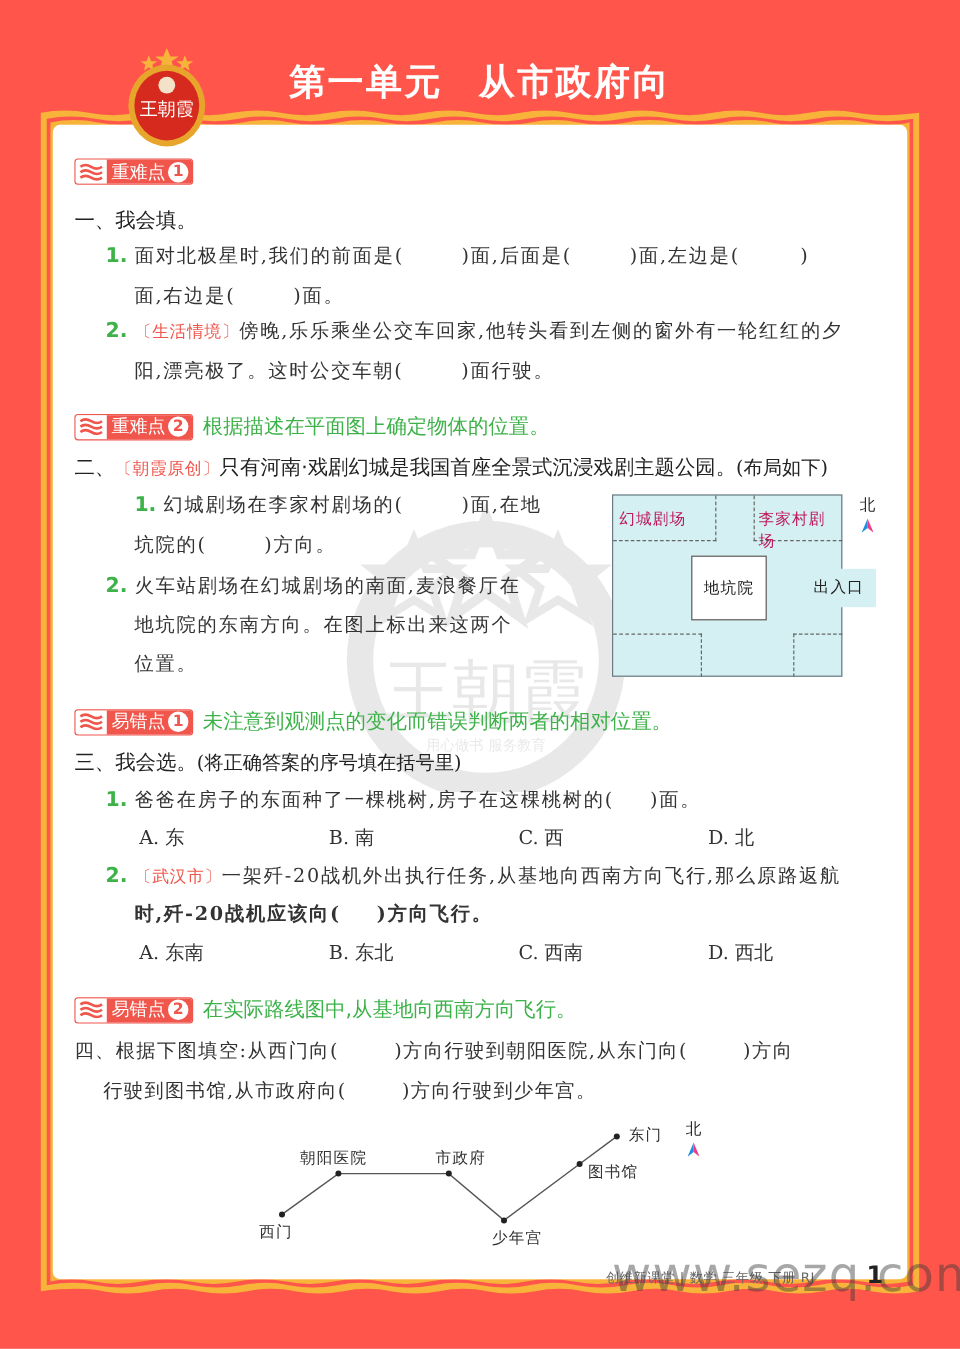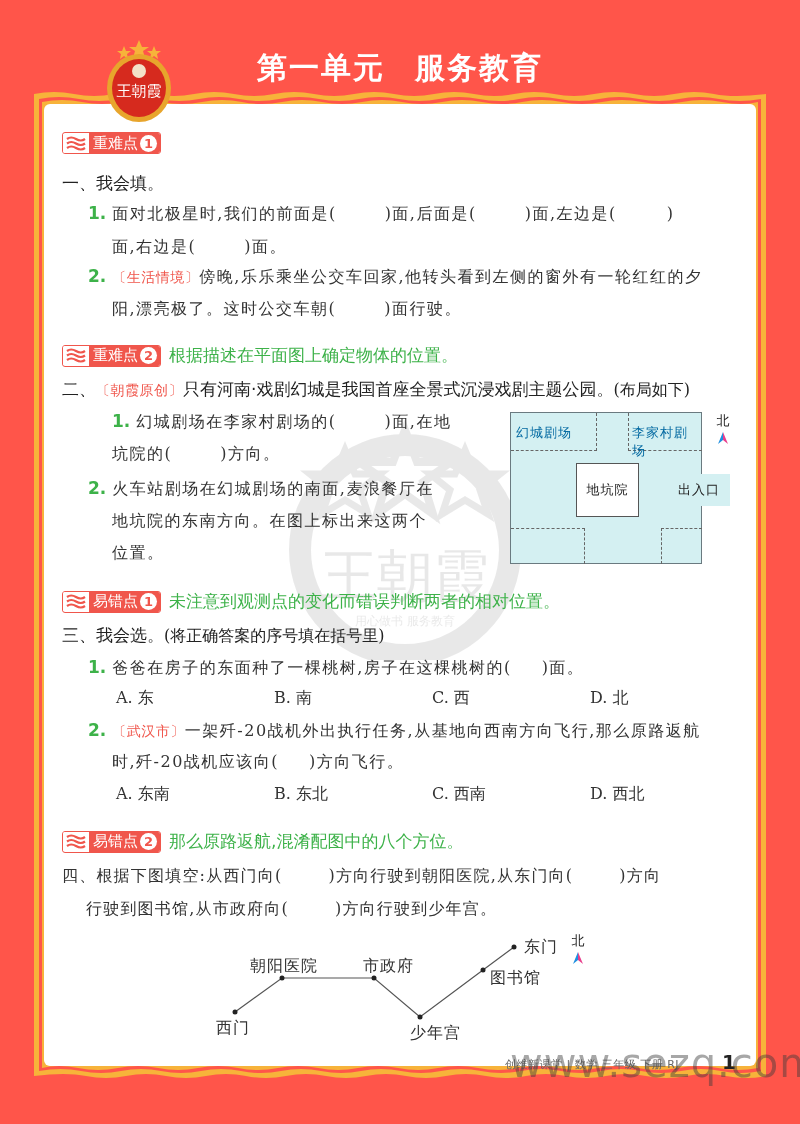--- a/index.html
+++ b/index.html
@@ -69,35 +69,35 @@
   .src { color: #f0564c; font-size: 14px; letter-spacing: 0.5px; }
   .blank { display: inline-block; }
   .opts { position: absolute; left: 116px; font-size: 16px; color: #333; display: flex; align-items: center; }
   .opts span { width: 158px; display: inline-block; }
 
   .map {
     position: absolute; left: 510px; top: 412px; width: 192px; height: 152px;
     background: #d4f0f2; border: 1.5px solid #6a7a80;
   }
   .map .cell { position: absolute; border-style: dashed; border-color: #666; border-width: 0; }
-  .map .lbl { position: absolute; font-size: 13px; color: #0369a1; letter-spacing: 1px; }
+  .map .lbl { position: absolute; font-size: 13px; color: #be185d; letter-spacing: 1px; }
   .map .center-box {
     position: absolute; left: 65px; top: 50px; width: 63px; height: 54px;
     background: #fff; border: 1.2px solid #555; display: flex; align-items: center; justify-content: center;
     font-size: 13px; letter-spacing: 1px;
   }
   .map-exit {
     position: absolute; left: 670px; top: 474px; width: 60px; height: 32px;
     background: #d4f0f2; font-size: 13px; line-height: 32px; padding-left: 8px; letter-spacing: 1px;
   }
   .north { position: absolute; font-size: 13px; text-align: center; width: 16px; }
   .north svg { display: block; margin: 2px auto 0; }
 
   .route { position: absolute; left: 200px; top: 920px; width: 420px; height: 130px; }
-  .route .rl { position: absolute; font-size: 16px; color: #333; letter-spacing: 1px; white-space: nowrap; }
+  .route .rl { position: absolute; font-size: 13px; color: #333; letter-spacing: 1px; white-space: nowrap; }
 
   .footer {
     position: absolute; left: 505px; top: 1057px; font-size: 11px; color: #666;
     font-family: "DejaVu Sans", "Liberation Sans", sans-serif; letter-spacing: 0.5px;
   }
   .page-num {
     position: absolute; left: 722px; top: 1050px; font-size: 20px; font-weight: bold; color: #222;
     font-family: "DejaVu Sans", "Liberation Sans", sans-serif;
   }
   .site-wm {
@@ -124,21 +124,21 @@
   <polygon points="35,2 38,9 45,9 39,13 41,20 35,16 29,20 31,13 25,9 32,9" fill="#f7b33a"></polygon>
   <polygon points="20,8 22,13 27,13 23,16 24,21 20,18 16,21 17,16 13,13 18,13" fill="#f7b33a"></polygon>
   <polygon points="50,8 52,13 57,13 53,16 54,21 50,18 46,21 47,16 43,13 48,13" fill="#f7b33a"></polygon>
   <ellipse cx="35" cy="50" rx="32" ry="34" fill="#e8a52c"></ellipse>
   <ellipse cx="35" cy="50" rx="27" ry="29" fill="#d62a1e"></ellipse>
   <circle cx="35" cy="33" r="7" fill="#f3e2c8"></circle>
   <text x="35" y="58" text-anchor="middle" font-size="15" fill="#fff" font-family="DejaVu Serif, serif">王朝霞</text>
 </svg>
 
 <div class="header-title">
-  <span>第一单元</span><span class="gap"></span><span>服务教育</span>
+  <span>第一单元</span><span class="gap"></span><span>从市政府向</span>
 </div>
 
 <svg class="watermark" viewBox="0 0 240 240">
   <circle cx="120" cy="130" r="105" fill="none" stroke="#555" stroke-width="22"></circle>
   <polygon points="120,10 132,42 166,42 138,62 148,94 120,74 92,94 102,62 74,42 108,42" fill="none" stroke="#555" stroke-width="8"></polygon>
   <polygon points="60,30 70,54 95,54 75,70 83,94 60,80 37,94 45,70 25,54 50,54" fill="none" stroke="#555" stroke-width="7"></polygon>
   <polygon points="180,30 190,54 215,54 195,70 203,94 180,80 157,94 165,70 145,54 170,54" fill="none" stroke="#555" stroke-width="7"></polygon>
   <text x="120" y="175" text-anchor="middle" font-size="56" fill="#555" font-family="DejaVu Serif, serif">王朝霞</text>
   <text x="120" y="205" text-anchor="middle" font-size="12" fill="#555" font-family="DejaVu Sans, sans-serif">用心做书 服务教育</text>
 </svg>
@@ -244,21 +244,21 @@
   </div>
   <div class="opts" style="top:688px;">
     <span>A. 东</span>
     <span>B. 南</span>
     <span>C. 西</span>
     <span>D. 北</span>
   </div>
   <div class="line" style="left:88px; top:720px;">
     <span class="qnum">2.</span><span class="src">〔武汉市〕</span><span>一架歼-20战机外出执行任务,从基地向西南方向飞行,那么原路返航</span>
   </div>
-  <div class="line" style="left:112px; top:752px;">
+  <div class="line" style="left:112px; top:752px;font-weight:bold;">
     <span>时,歼-20战机应该向(</span><span class="blank" style="width:30px;"></span><span>)方向飞行。</span>
   </div>
   <div class="opts" style="top:784px;">
     <span>A. 东南</span>
     <span>B. 东北</span>
     <span>C. 西南</span>
     <span>D. 西北</span>
   </div>
 
   <div class="tag-row" style="top:830px;">
@@ -266,21 +266,21 @@
       <span class="waves">
         <svg width="20" height="15" viewBox="0 0 20 15">
             <path d="M1 3 Q5 0 10 3 T19 3 M1 7.5 Q5 4.5 10 7.5 T19 7.5 M1 12 Q5 9 10 12 T19 12" stroke="#f0564c" stroke-width="2.2" fill="none"></path>
           </svg>
       </span>
       <span class="tag-label">
           <span>易错点</span>
           <span class="num">2</span>
         </span>
     </div>
-    <span class="tag-desc">那么原路返航,混淆配图中的八个方位。</span>
+    <span class="tag-desc">在实际路线图中,从基地向西南方向飞行。</span>
   </div>
   <div class="line" style="left:62px; top:866px; letter-spacing:1.2px;">
     <span style="font-family:'DejaVu Sans',sans-serif;">四、</span><span>根据下图填空:从西门向(</span><span class="blank" style="width:46px;"></span><span>)方向行驶到朝阳医院,从东门向(</span><span class="blank" style="width:46px;"></span><span>)方向</span>
   </div>
   <div class="line" style="left:86px; top:899px; letter-spacing:1.2px;">
     <span>行驶到图书馆,从市政府向(</span><span class="blank" style="width:46px;"></span><span>)方向行驶到少年宫。</span>
   </div>
 
   <div class="route">
     <svg width="420" height="130" style="position:absolute;left:0;top:0;">

